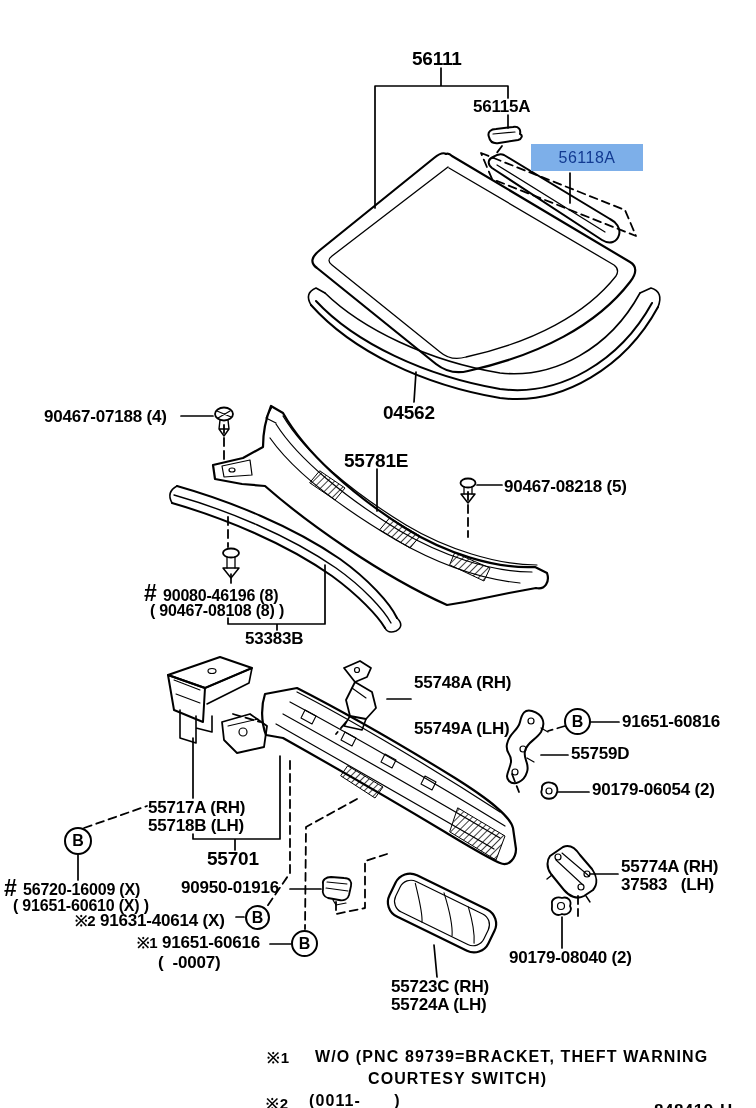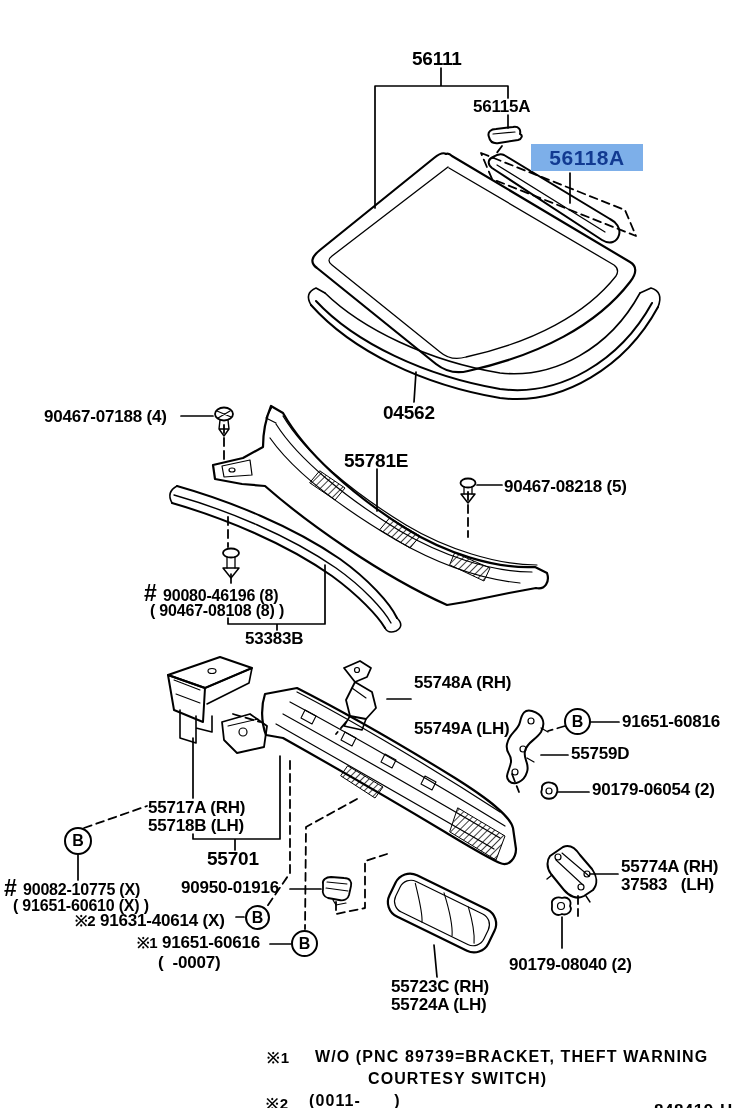--- a/index.html
+++ b/index.html
@@ -7,22 +7,22 @@
        font-family:"Liberation Sans",sans-serif;}
   #stage{position:absolute;left:0;top:16px;width:756px;height:1108px;}
   svg.art{position:absolute;left:0;top:0;}
   .lbl{position:absolute;color:#000;font-weight:bold;font-size:17px;
        line-height:1.05;letter-spacing:-0.2px;white-space:pre;}
   .lbl.big{font-size:19px;}
   .lbl.small{font-size:16px;}
   .hash{font-size:23px;letter-spacing:0;}
   .ref{font-size:15px;}
   .hl-box{position:absolute;width:112px;height:27px;display:flex;
-          align-items:center;justify-content:center;font-weight:bold;
-          font-size:21px;letter-spacing:0.5px;}
+          align-items:center;justify-content:center;font-weight:normal;
+          font-size:16px;letter-spacing:0.5px;}
   .bcircle{position:absolute;border:2.4px solid #000;border-radius:50%;
            display:flex;align-items:center;justify-content:center;
            font-weight:bold;font-size:16px;color:#000;background:#fff;
            box-sizing:border-box;}
   .note{position:absolute;color:#000;font-weight:bold;font-size:16px;
         letter-spacing:1.1px;white-space:pre;}
 </style>
 </head>
 <body>
 
@@ -229,30 +229,30 @@
 <div class="lbl" style="left:622px;top:697px;">91651-60816</div>
 <div class="lbl" style="left:571px;top:729px;">55759D</div>
 <div class="lbl" style="left:592px;top:765px;">90179-06054 (2)</div>
 
 <div class="lbl" style="left:148px;top:783px;">55717A (RH)</div>
 <div class="lbl" style="left:148px;top:801px;">55718B (LH)</div>
 <div class="lbl big" style="left:207px;top:833px;">55701</div>
 <div class="lbl" style="left:181px;top:863px;">90950-01916</div>
 
 <div class="lbl hash" style="left:4px;top:860px;">#</div>
-<div class="lbl small" style="left:23px;top:866px;">90082-10775 (X)</div>
+<div class="lbl small" style="left:23px;top:866px;">56720-16009 (X)</div>
 <div class="lbl small" style="left:13px;top:882px;">( 91651-60610 (X) )</div>
 
 <div class="lbl" style="left:75px;top:896px;"><span class="ref">※2</span> <span>91631-40614 (X)</span></div>
 <div class="lbl" style="left:137px;top:918px;"><span class="ref">※1</span> <span>91651-60616</span></div>
 <div class="lbl" style="left:158px;top:938px;">(  -0007)</div>
 
 <div class="lbl" style="left:621px;top:842px;">55774A (RH)</div>
 <div class="lbl" style="left:621px;top:860px;">37583   (LH)</div>
-<div class="lbl" style="left:509px;top:933px;margin-top:7px;">90179-08040 (2)</div>
+<div class="lbl" style="left:509px;top:933px;">90179-08040 (2)</div>
 <div class="lbl" style="left:391px;top:962px;">55723C (RH)</div>
 <div class="lbl" style="left:391px;top:980px;">55724A (LH)</div>
 
 <div class="bcircle" style="left:64px;top:811px;width:28px;height:28px;">B</div>
 <div class="bcircle" style="left:245px;top:889px;width:25px;height:25px;">B</div>
 <div class="bcircle" style="left:291px;top:914px;width:27px;height:27px;">B</div>
 <div class="bcircle" style="left:564px;top:692px;width:27px;height:27px;">B</div>
 
 <div class="note" style="left:267px;top:1031px;font-size:15px;">※1</div>
 <div class="note" style="left:315px;top:1032px;">W/O (PNC 89739=BRACKET, THEFT WARNING</div>

